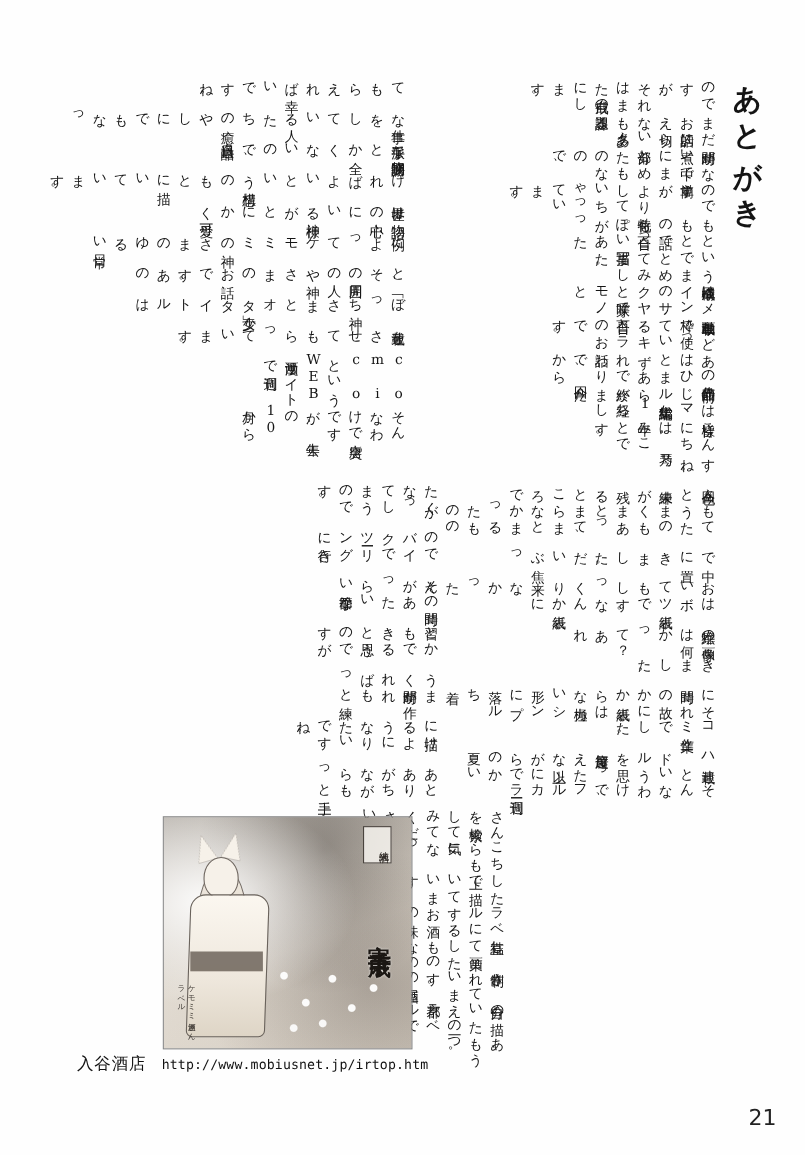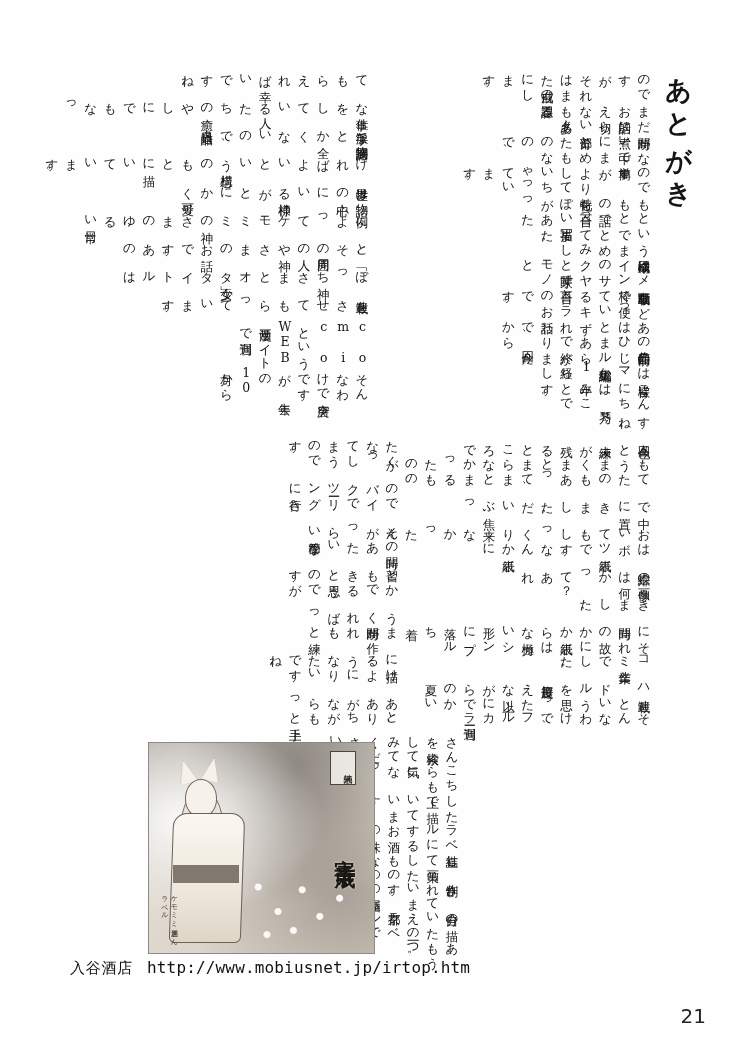--- a/index.html
+++ b/index.html
@@ -261,21 +261,21 @@
     align-items: baseline;
     gap: 14px;
   }
   #caption-shop {
     font-size: 15px;
     letter-spacing: 0.05em;
     color: #111;
     font-family: Liberation Sans, sans-serif;
   }
   #caption-url {
-    font-size: 16px;
+    font-size: 12px;
     font-family: "DejaVu Sans Mono", monospace;
     letter-spacing: 0.01em;
     color: #111;
   }
 
   
   #page-number {
     position: absolute;
     right: 26px;
     bottom: 22px;

